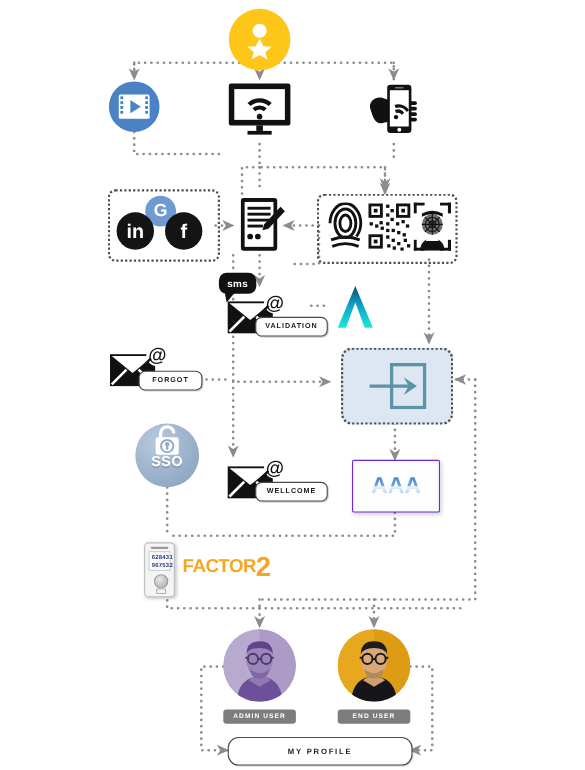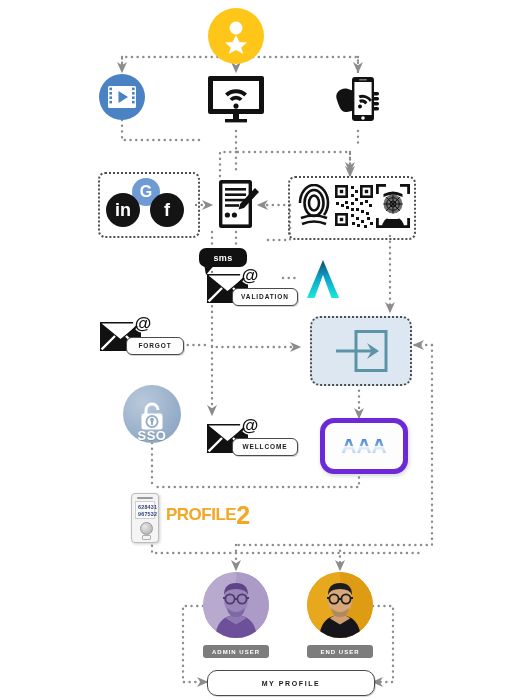--- a/index.html
+++ b/index.html
@@ -33,32 +33,32 @@
   .soc{position:absolute;border-radius:50%;display:flex;align-items:center;
        justify-content:center;color:#fff;font-weight:bold;}
   .soc.dark{background:#141414;}
   .soc.g{background:#6f9ad4;}
 
   
   .loginpanel{position:absolute;background:#dce7f2;border:2.2px dotted #4d4d4d;
               border-radius:10px;}
 
   
-  .card{position:absolute;background:#fdfdfd;border:5px solid #6d28d9;
-        border-radius:14px;box-shadow:1px 2px 4px rgba(0,0,0,.16);}
+  .card{position:absolute;background:#fdfdfd;border:1px solid #6d28d9;
+        border-radius:2px;box-shadow:1px 2px 4px rgba(0,0,0,.16);}
   .aaa-text{font-family:"Liberation Sans",sans-serif;font-weight:bold;
             font-size:21px;letter-spacing:0px;
             background:linear-gradient(180deg,#3d6fc4 0%,#6ea6e2 48%,#e9f2fb 52%,#8fb9e6 100%);
             -webkit-background-clip:text;background-clip:text;color:transparent;
             -webkit-text-fill-color:transparent;}
 
   
   .sso-circle{width:58px;height:58px;border-radius:50%;
      background:radial-gradient(circle at 34% 30%,#b9c9dc 0%,#93abc6 70%,#8aa2bd 100%);
-     display:flex;flex-direction:column;align-items:center;justify-content:flex-end;}
+     display:flex;flex-direction:column;align-items:center;justify-content:flex-start;}
   .sso-text{color:#fff;font-weight:bold;font-size:13px;letter-spacing:.5px;
             margin-top:-3px;text-shadow:0 1px 1px rgba(0,0,0,.15);}
 
   
   .token{position:absolute;background:#f4f4f4;border:1px solid #bdbdbd;
          border-radius:4px;box-shadow:1px 1px 3px rgba(0,0,0,.2);}
   .token-screen{position:absolute;background:#fafafa;border:1px solid #cfcfcf;}
   .token-num{color:#2c3f7a;font-weight:bold;font-size:5.4px;letter-spacing:.2px;
              line-height:7px;text-align:left;}
   .factor2{position:absolute;color:#F5A623;font-weight:bold;
@@ -307,21 +307,21 @@
       <circle cx="17" cy="20" r="9.5" fill="#6f6f6f"></circle>
       <g fill="none" stroke="#111" stroke-width="1">
         <circle cx="17" cy="20" r="3"></circle>
           <circle cx="17" cy="20" r="6.3"></circle>
         <path d="M17 10.5 v19 M7.5 20 h19 M10.3 13.3 L23.7 26.7 M23.7 13.3 L10.3 26.7"></path>
       </g>
       <path d="M7.5 13 q9.5,-5 19,0 l0,-3 q-9.5,-5 -19,0 z" fill="#111"></path>
     </svg>
   </div>
 
-  <div class="sms-bubble" style="left:199px;top:248px;width:48px;height:19px;">
+  <div class="sms-bubble" style="left:199px;top:248px;width:34px;height:19px;">
     <span>sms</span>
   </div>
   <svg style="position:absolute;left:204px;top:264px;" width="14" height="12" viewBox="0 0 14 12">
     <path d="M0 0 L11 0 L2 11 Z" fill="#111"></path>
   </svg>
 
   <div class="node" style="left:206px;top:265px;">
     <svg width="58" height="40" viewBox="0 0 58 40">
       <rect x="1" y="9" width="41" height="29" fill="#111"></rect>
       <path d="M2.6 10.6 h37.8 L21.5 26 Z" fill="#fff"></path>
@@ -408,21 +408,21 @@
       <div class="token-num">628431</div>
       <div class="token-num">967532</div>
     </div>
     <div style="position:absolute;left:8px;top:28px;width:11px;height:11px;
          border-radius:50%;background:radial-gradient(circle at 36% 32%,#e8e8e8,#a9a9a9);
          border:1px solid #9a9a9a;"></div>
     <div style="position:absolute;left:10px;bottom:2.5px;width:7px;height:3px;
          border:1px solid #b0b0b0;border-radius:1px;"></div>
   </div>
   <div class="factor2" style="left:166px;top:505px;font-size:17px;">
-    <span>PROFILE</span><span style="font-size:25px;vertical-align:-4px;line-height:0;">2</span>
+    <span>FACTOR</span><span style="font-size:25px;vertical-align:-4px;line-height:0;">2</span>
   </div>
 
   <div class="av admin" style="left:203px;top:572px;">
     <svg width="66" height="66" viewBox="0 0 66 66">
       <circle cx="33" cy="33" r="33" fill="#b8a9cf"></circle>
       <path d="M33 0 a33 33 0 0 1 33 33 a33 33 0 0 1 -33 33 z" fill="#ab9bc6"></path>
       <path d="M33 43 c-13,0 -20,9 -21,23 h42 c-1,-14 -8,-23 -21,-23 z" fill="#6e4f99"></path>
       <path d="M33 43 c-5,0 -8,1.4 -10,3.4 l10,6 l10,-6 c-2,-2 -5,-3.4 -10,-3.4 z" fill="#8e7ab0"></path>
       <ellipse cx="33" cy="28" rx="12" ry="15" fill="#9b86b8"></ellipse>
       <path d="M21 23 q0,-12 12,-12 q12,0 12,12 q-2,-6 -12,-6 q-10,0 -12,6 z" fill="#5f4488"></path>

